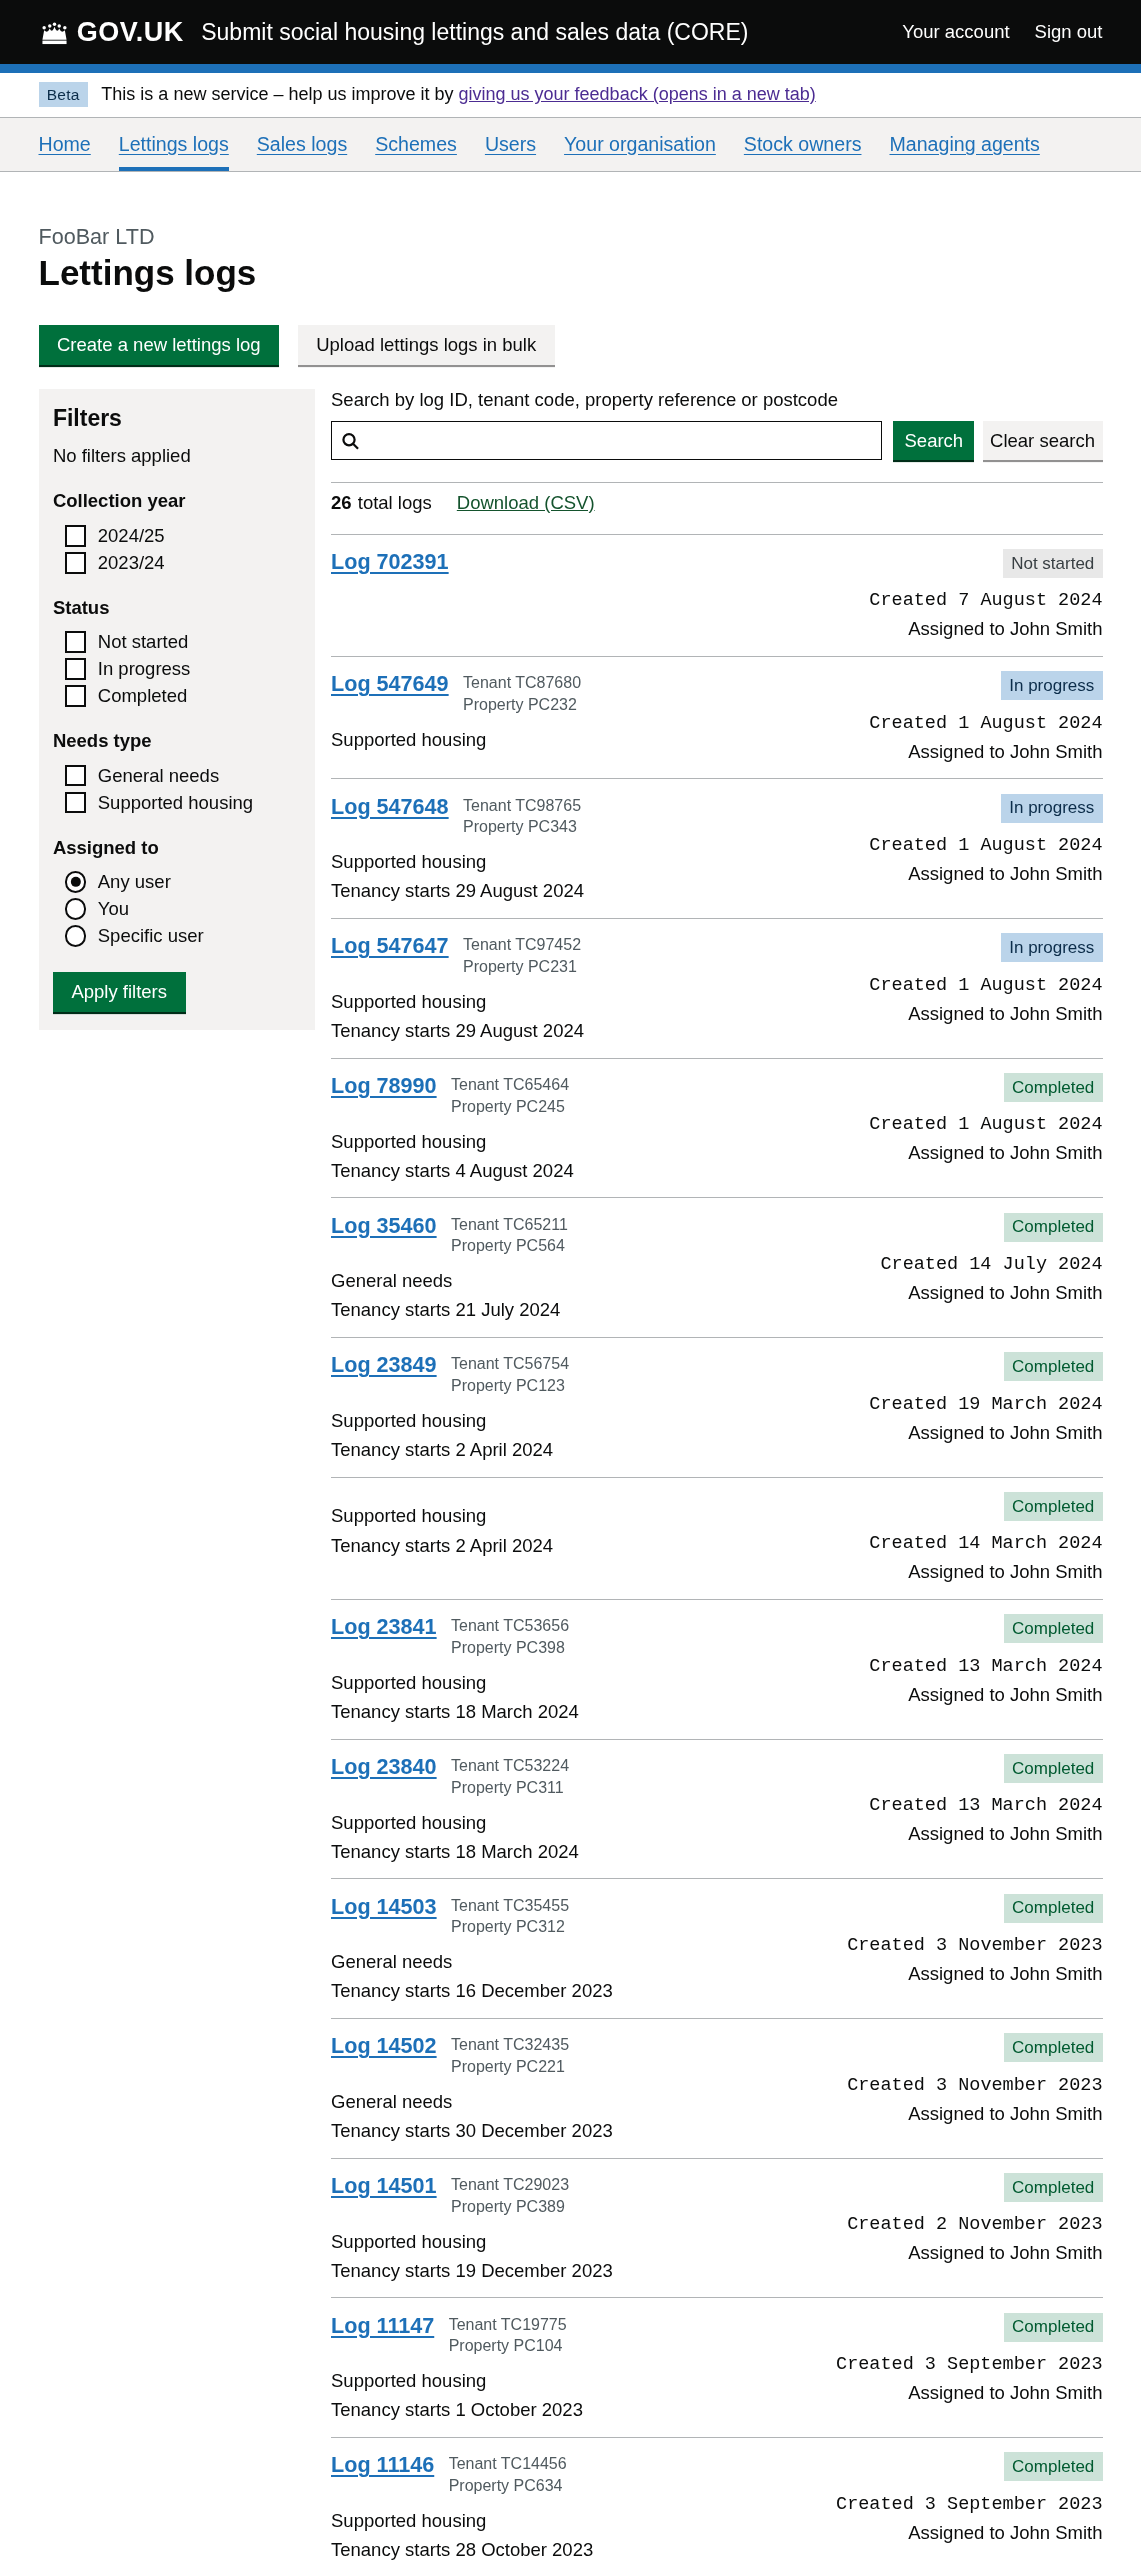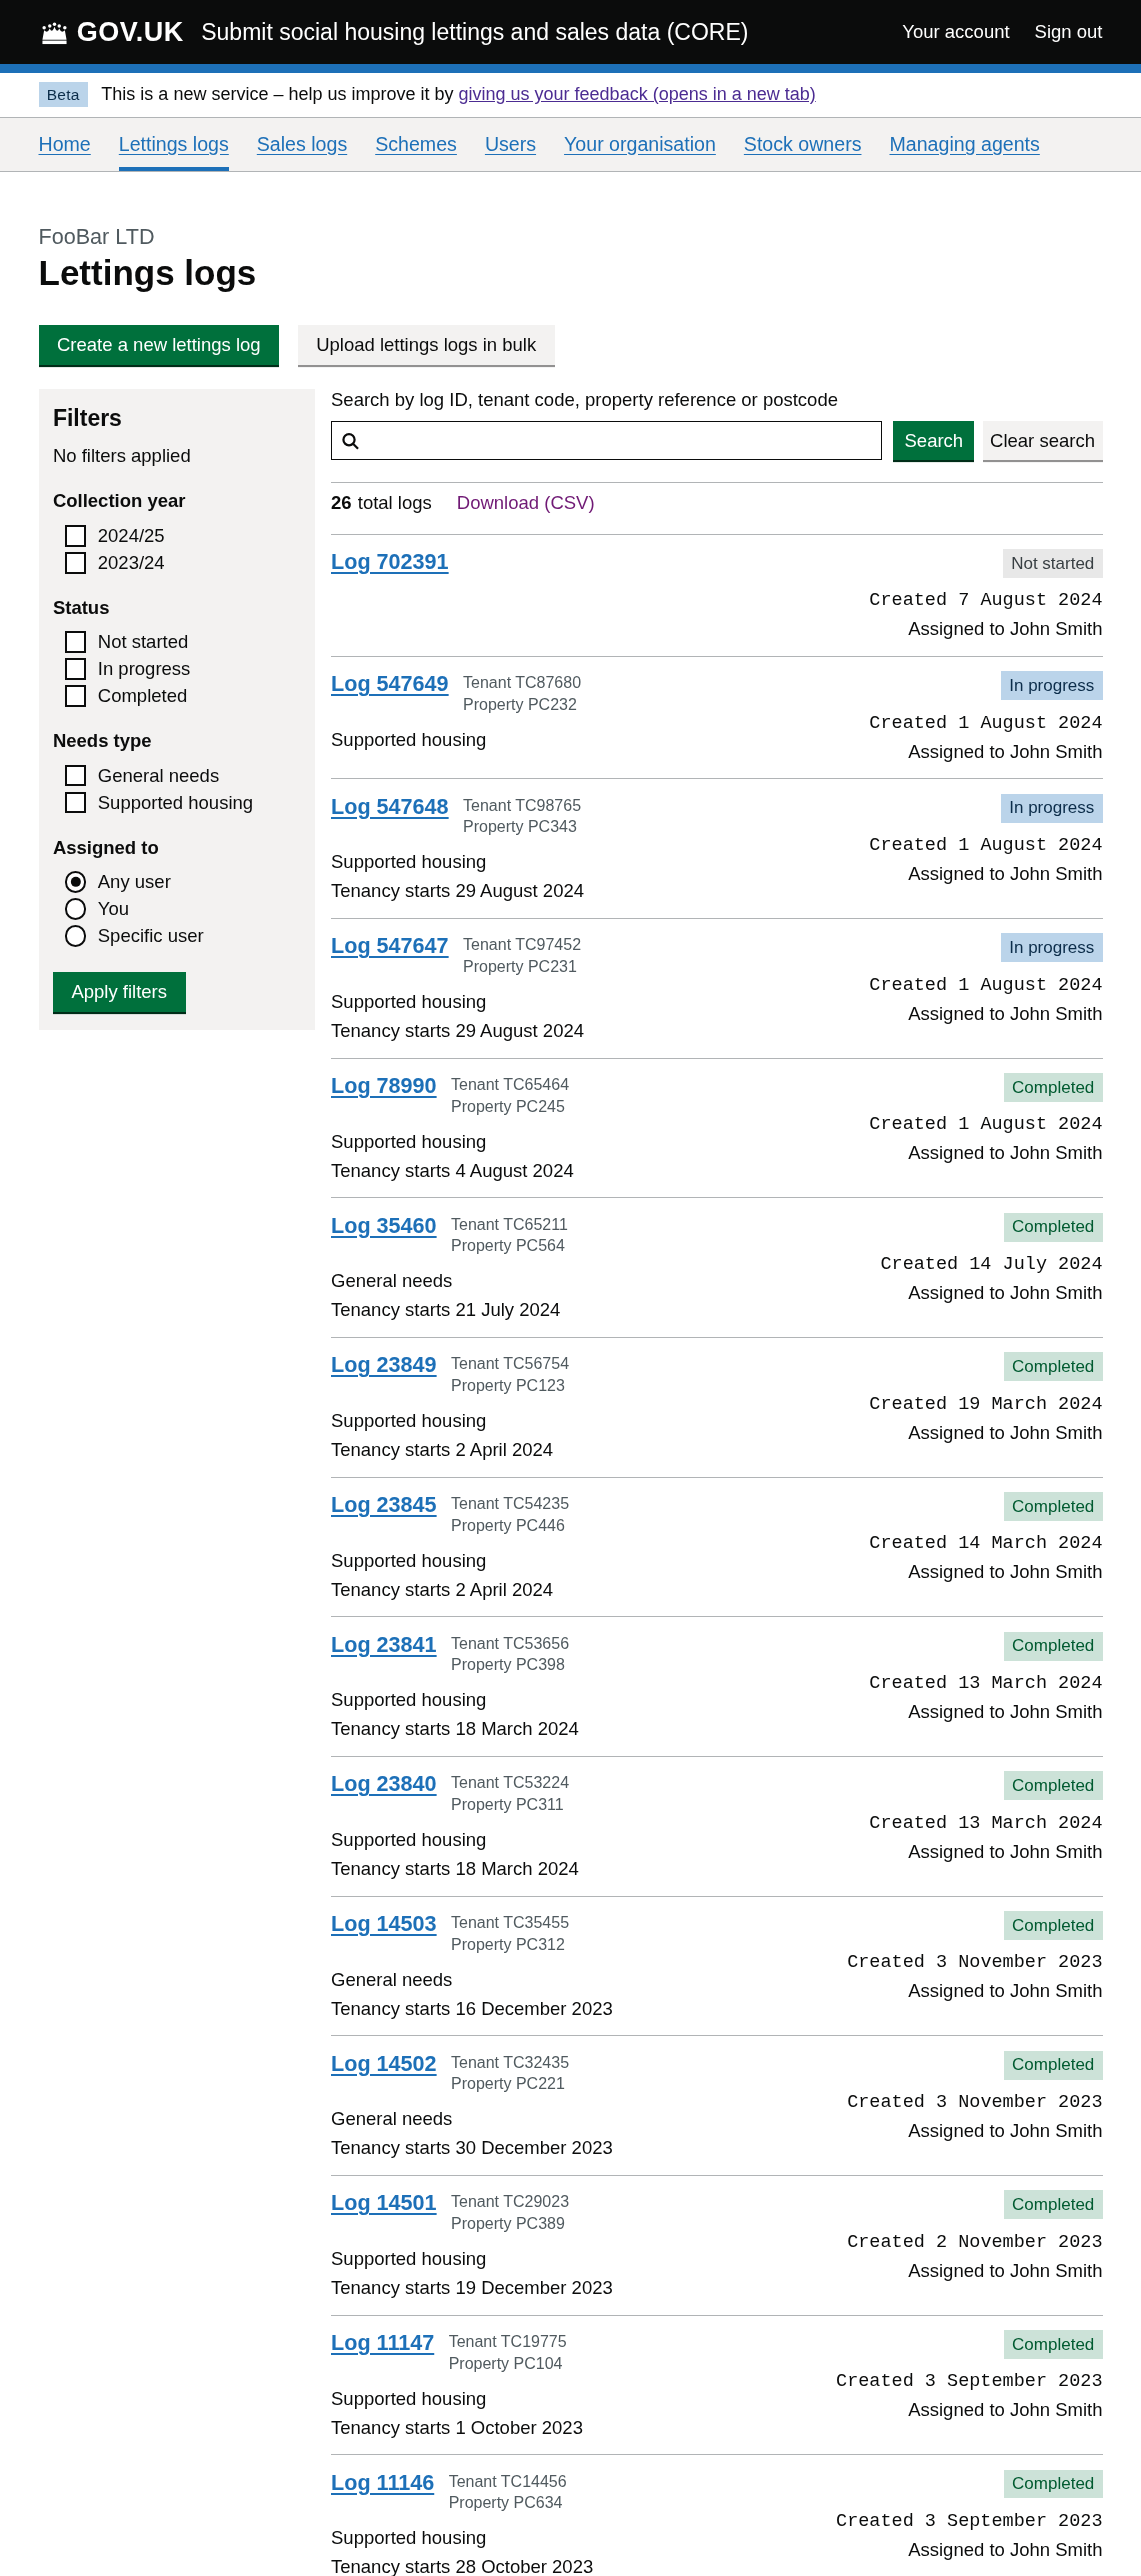--- a/index.html
+++ b/index.html
@@ -87,21 +87,21 @@
   }
   .search-icon-wrap { position:absolute; left:9.3px; top:50%; transform:translateY(-50%); line-height:0; }
   .btn-search { margin-left:11.3px; width:81px; padding:8.8px 0; }
   .btn-clear { margin-left:8.2px; width:120px; padding:8.8px 0; }
 
   hr.rule { border:none; border-top:0.5px solid #b1b4b6; margin:21.6px 0 0; }
 
   .totals-row { display:flex; align-items:flex-start; margin-top:9px; padding-bottom:19.6px; }
   .totals-count { font-weight:bold; font-size:18.5px; }
   .totals-label { font-size:18.5px; margin-left:6.2px; }
-  .download-link { font-size:18.5px; color:#701a75; margin-left:25px; }
+  .download-link { font-size:18.5px; color:#14532d; text-decoration:underline; margin-left:25px; }
 
   
   .log-row { border-top:0.5px solid #b1b4b6; padding:14.4px 0 15.5px; display:flex; }
   .log-left { flex:1; padding-right:20.6px; }
   .log-head { display:flex; align-items:flex-start; gap:14.4px; }
   .log-link { font-size:21.6px; font-weight:bold; color:#1d70b8; text-decoration:underline; text-underline-offset:3.1px; line-height:1.2; }
   .log-refs { font-size:16px; color:#505a5f; line-height:1.35; padding-top:1px; }
   .log-needs { font-size:18.5px; margin-top:13.4px; }
   .log-tenancy { font-size:18.5px; margin-top:7.2px; }
   .log-right { display:flex; flex-direction:column; align-items:flex-end; min-width:222px; }
@@ -393,27 +393,20 @@
               <div class="log-tenancy">Tenancy starts 2 April 2024</div>
             </div>
             <div class="log-right">
               <span class="tag tag--green">Completed</span>
               <div class="log-created">Created 19 March 2024</div>
               <div class="log-assigned">Assigned to John Smith</div>
             </div>
           </div>
           <div class="log-row">
             <div class="log-left">
-              <div class="log-head">
-                <a class="log-link">Log 23845</a>
-                <div class="log-refs">
-                  <div>Tenant TC54235</div>
-                  <div>Property PC446</div>
-                </div>
-              </div>
               <div class="log-needs">Supported housing</div>
               <div class="log-tenancy">Tenancy starts 2 April 2024</div>
             </div>
             <div class="log-right">
               <span class="tag tag--green">Completed</span>
               <div class="log-created">Created 14 March 2024</div>
               <div class="log-assigned">Assigned to John Smith</div>
             </div>
           </div>
           <div class="log-row">

